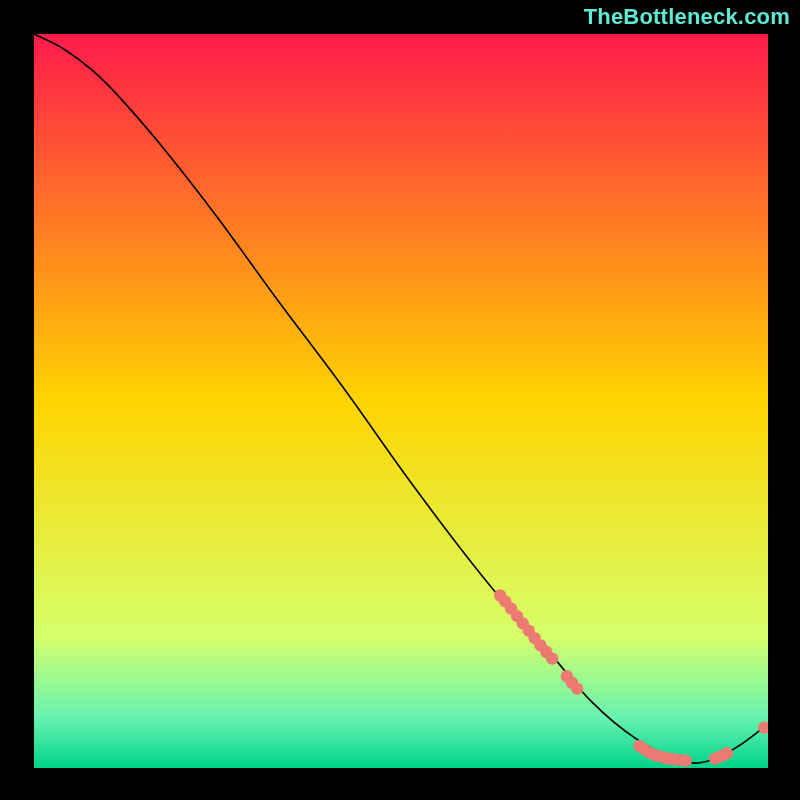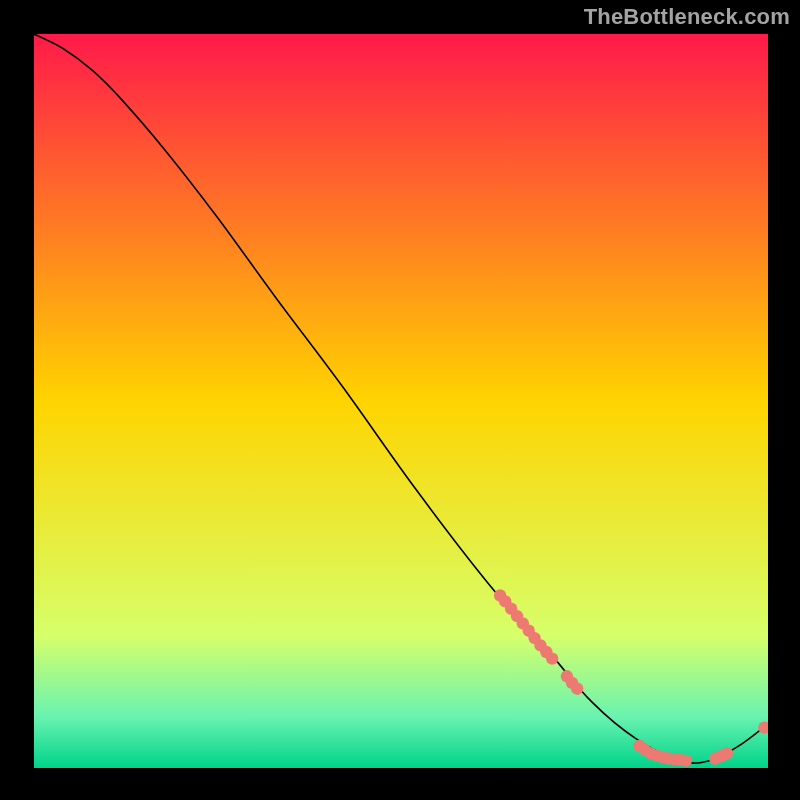--- a/index.html
+++ b/index.html
@@ -13,21 +13,21 @@
   }
   .stage {
     position: relative;
     width: 800px;
     height: 800px;
   }
   .watermark {
     position: absolute;
     top: 4px;
     right: 10px;
-    color: #a3a3a3;
+    color: #5eead4;
     font-size: 22px;
     font-weight: 600;
     letter-spacing: 0.2px;
     user-select: none;
   }
   .plot-area {
     position: absolute;
     left: 34px;
     top: 34px;
     width: 734px;

